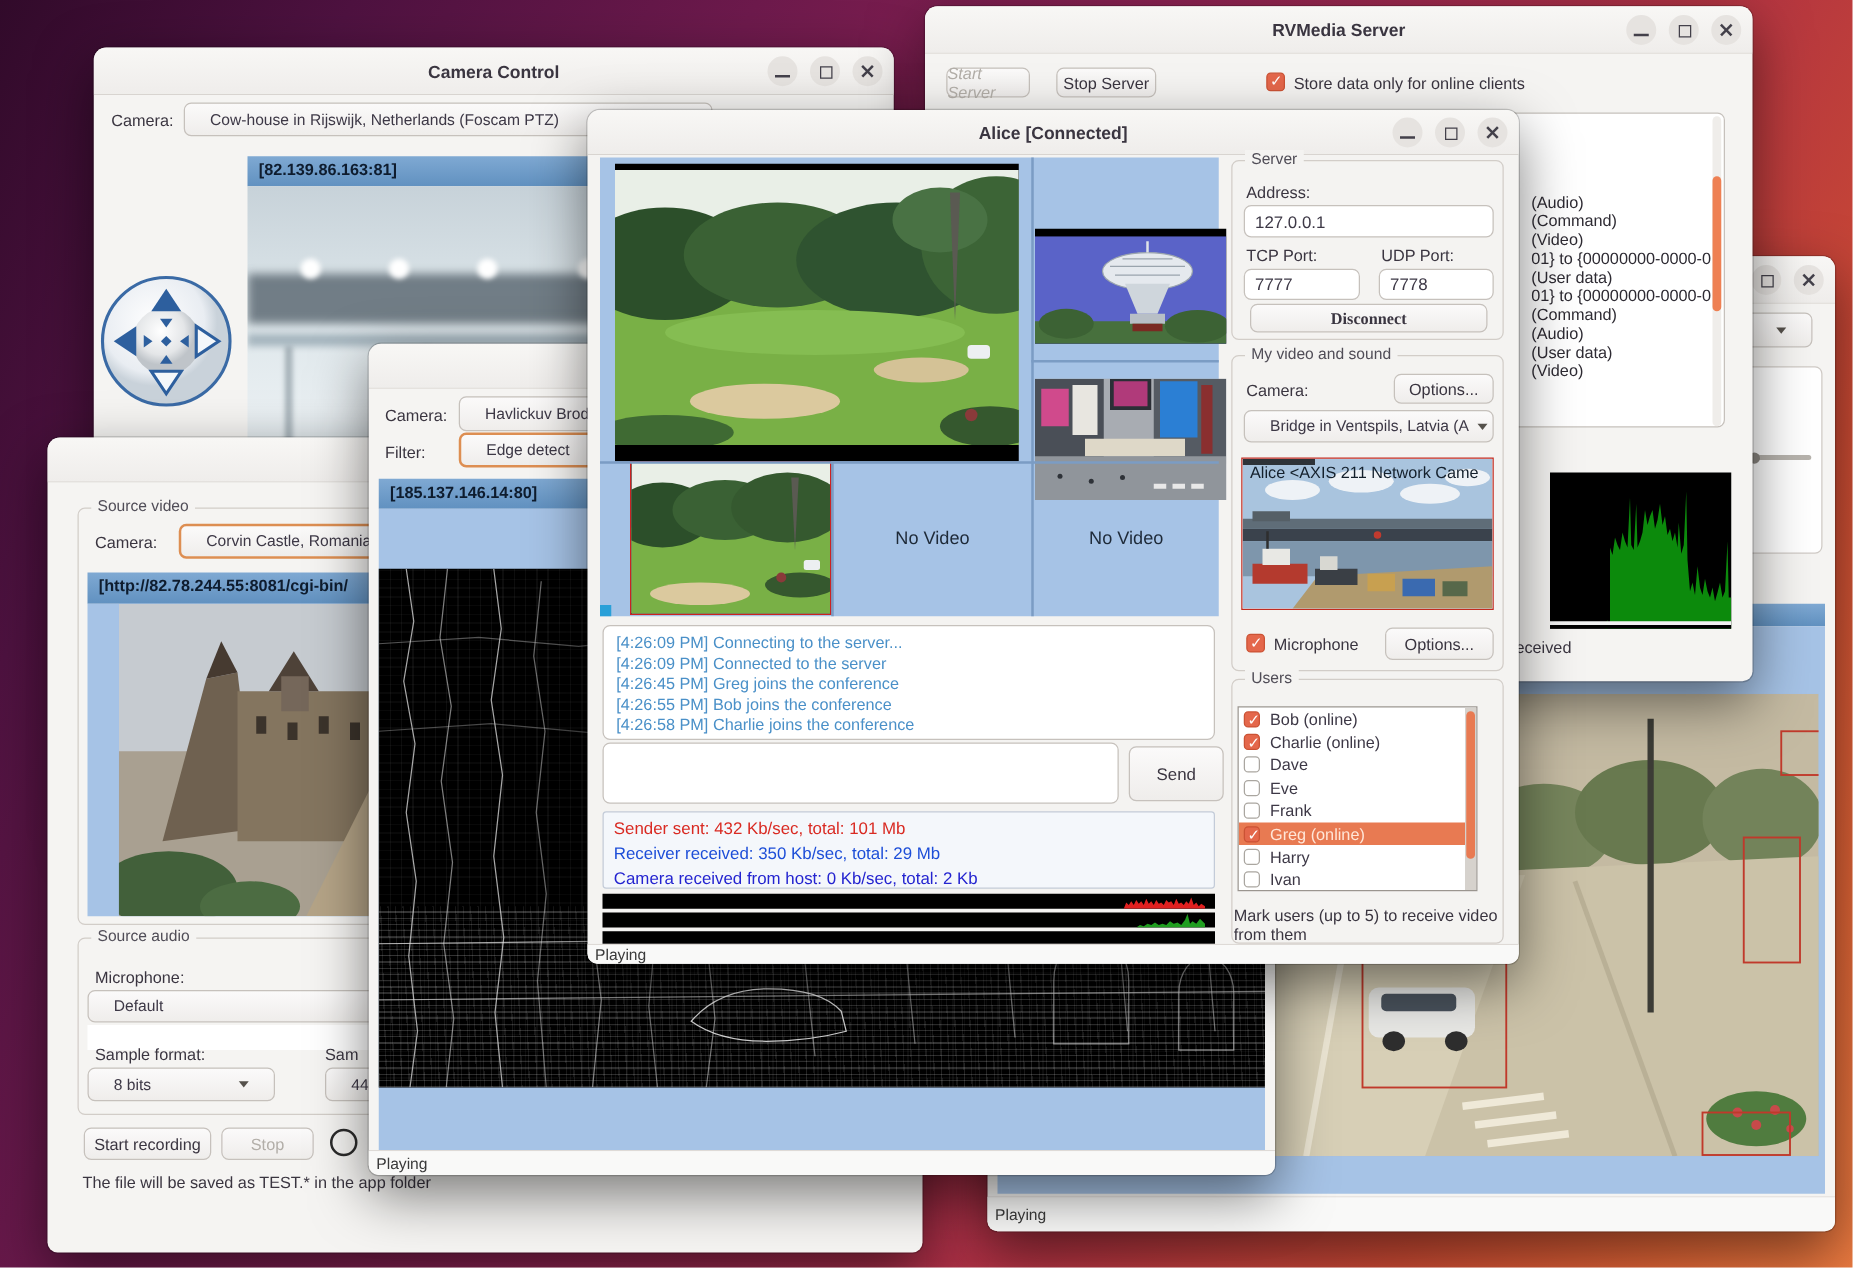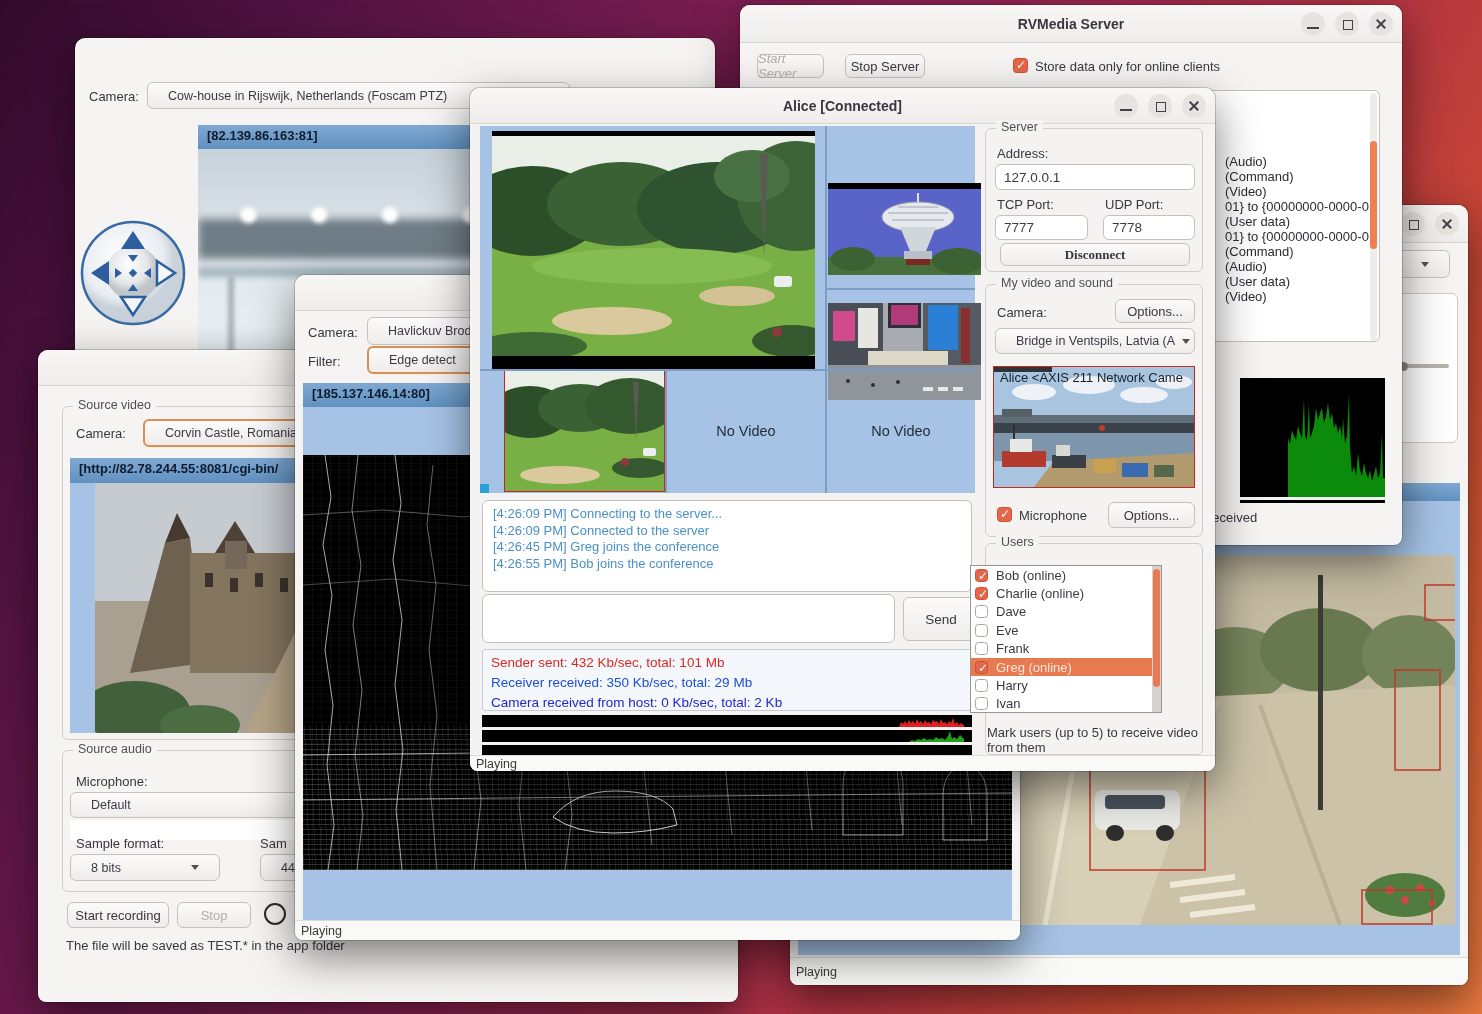--- a/index.html
+++ b/index.html
@@ -124,20 +124,28 @@
         </g>
       </svg>
     </div>
   </div>
   <div class="statusbar" style="height:28px;">
     <span>Playing</span>
   </div>
 </div>
 
 <div class="window" style="left:75px; top:38px; width:640px; height:620px; z-index:2;">
+  <div class="titlebar">
+    <span>Camera Control</span>
+    <div class="winbtns">
+      <span class="winbtn icon-min"></span>
+      <span class="winbtn icon-max"></span>
+      <span class="winbtn icon-close"></span>
+    </div>
+  </div>
   <span class="lbl" style="left:14px; top:51px;">Camera:</span>
   <div class="dropdown abs" style="left:72px; top:44px; width:423px; height:27px;">
     <span>Cow-house in Rijswijk, Netherlands (Foscam PTZ)</span>
       <span class="darr"></span>
   </div>
   <div class="abs" style="left:123px; top:87px; width:505px; height:500px;">
     <div class="vheader" style="height:24px;">
       <span>[82.139.86.163:81]</span>
     </div>
     <div class="abs" style="left:0; top:24px; width:505px; height:446px; overflow:hidden;
@@ -447,20 +455,21 @@
     <div class="abs" style="left:185px; top:243px; width:2px; height:124px; background:#7b9cc4;"></div>
     <div class="abs" style="left:345px; top:162px; width:150px; height:2px; background:#7b9cc4;"></div>
   </div>
   <div class="abs" style="left:10px; top:396px; width:9px; height:9px; background:#2aa0d8;"></div>
 
   <div class="abs" style="left:12px; top:412px; width:490px; height:92px; background:#fff; border:1px solid #c6c1bc; border-radius:6px; padding:5px 10px; color:#4a90c8; font-size:13px; line-height:16.5px; overflow:hidden;">
     <div>[4:26:09 PM] Connecting to the server...</div>
     <div>[4:26:09 PM] Connected to the server</div>
     <div>[4:26:45 PM] Greg joins the conference</div>
     <div>[4:26:55 PM] Bob joins the conference</div>
+    <div>[4:26:58 PM] Charlie joins the conference</div>
   </div>
 
   <div class="abs" style="left:12px; top:506px; width:413px; height:49px; background:#fff; border:1px solid #c6c1bc; border-radius:6px;"></div>
   <div class="btn abs" style="left:433px; top:509px; width:76px; height:44px; font-size:13.5px;">
     <span>Send</span>
   </div>
 
   <div class="abs" style="left:12px; top:561px; width:490px; height:62px; background:#f4f7fb; border:1px solid #c3cbd8; border-radius:3px; padding:3px 8px; font-size:13.5px; line-height:20px;">
     <div style="color:#d92a22;">Sender sent: 432 Kb/sec, total: 101 Mb</div>
     <div style="color:#1d4ed8;">Receiver received: 350 Kb/sec, total: 29 Mb</div>
@@ -538,21 +547,21 @@
   </div>
   <span class="cb on abs" style="left:527px; top:419px;"></span>
   <span class="lbl" style="left:549px; top:420px;">Microphone</span>
   <div class="btn abs" style="left:638px; top:414px; width:87px; height:26px;">
     <span>Options...</span>
   </div>
 
   <div class="group" style="left:515px; top:455px; width:218px; height:212px;">
     <span class="glabel" style="background:#f4f3f1;">Users</span>
   </div>
-  <div class="abs" style="left:500px; top:477px; width:192px; height:148px; background:#fff; border:1px solid #9a958f; overflow:hidden;">
+  <div class="abs" style="left:520px; top:477px; width:192px; height:148px; background:#fff; border:1px solid #9a958f; overflow:hidden;">
     <div style="display:flex; align-items:center; gap:8px; height:18.4px; padding-left:4px;">
       <span class="cb on" style="width:13px;height:13px;"></span>
       <span>Bob (online)</span>
     </div>
     <div style="display:flex; align-items:center; gap:8px; height:18.4px; padding-left:4px;">
       <span class="cb on" style="width:13px;height:13px;"></span>
       <span>Charlie (online)</span>
     </div>
     <div style="display:flex; align-items:center; gap:8px; height:18.4px; padding-left:4px;">
       <span class="cb off" style="width:13px;height:13px;"></span>

